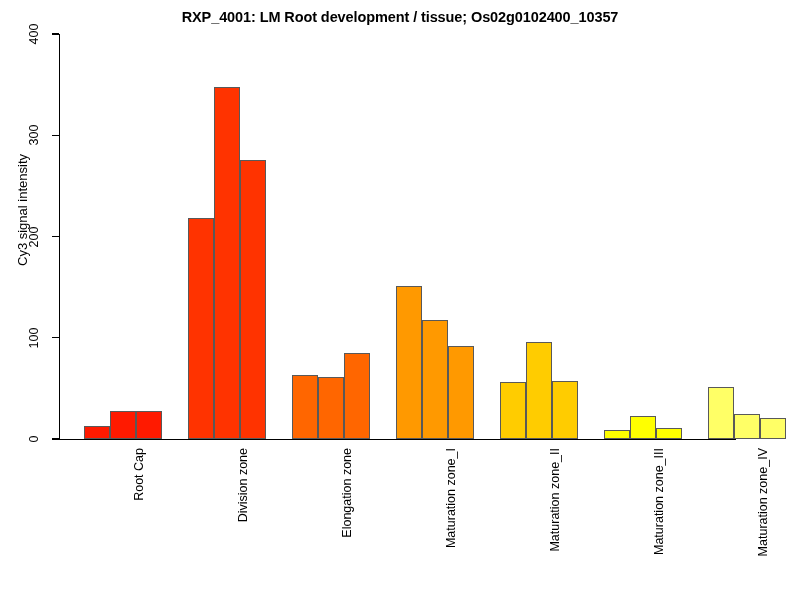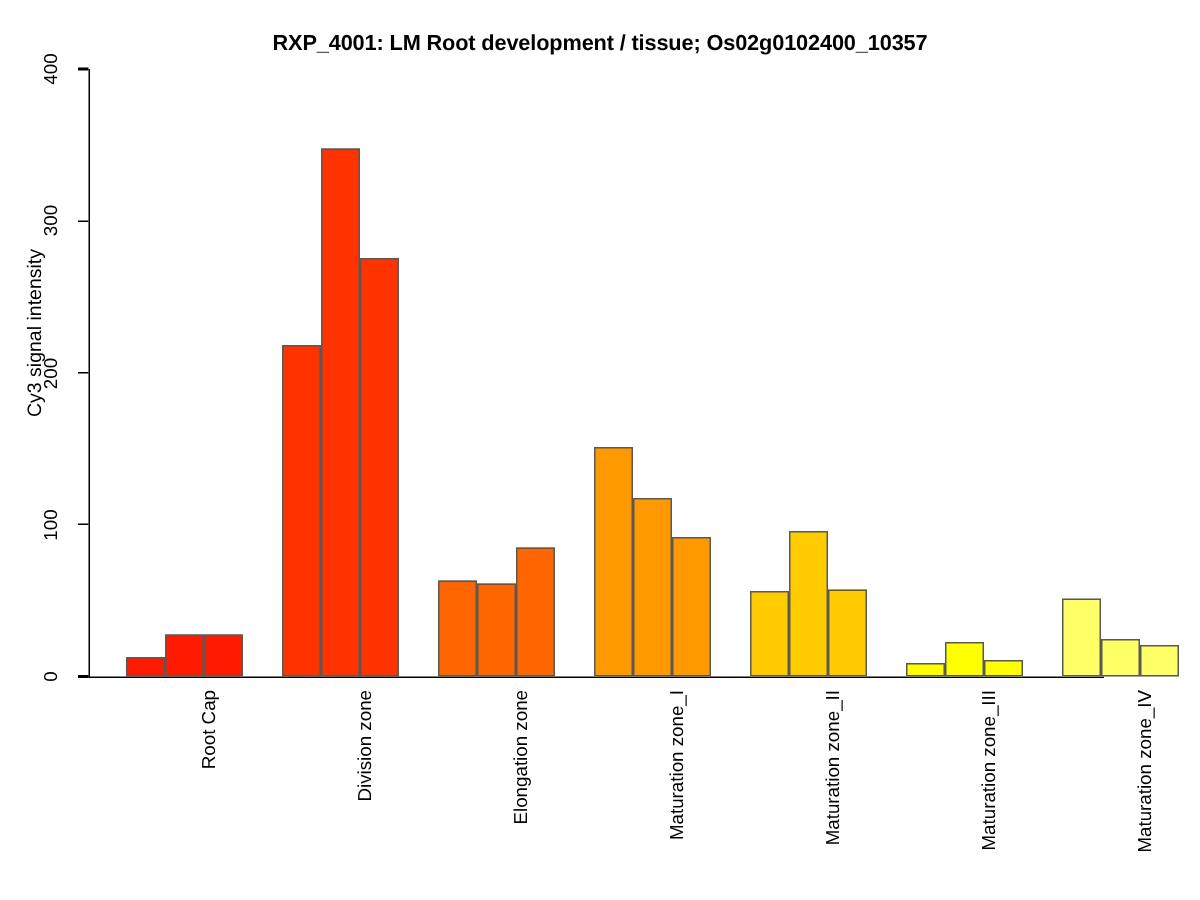--- a/index.html
+++ b/index.html
@@ -9,21 +9,21 @@
   }
   body {
     width: 800px;
     height: 600px;
     position: relative;
     font-family: "Liberation Sans", sans-serif;
     overflow: hidden;
   }
   #chart-root {
     position: absolute;
-    left: 0; top: 12px;
+    left: 0; top: 0;
     width: 800px;
     height: 433px;
   }
   .chart-title {
     position: absolute;
     left: 0;
     top: 9px;
     width: 800px;
     text-align: center;
     font-size: 14.5px;

